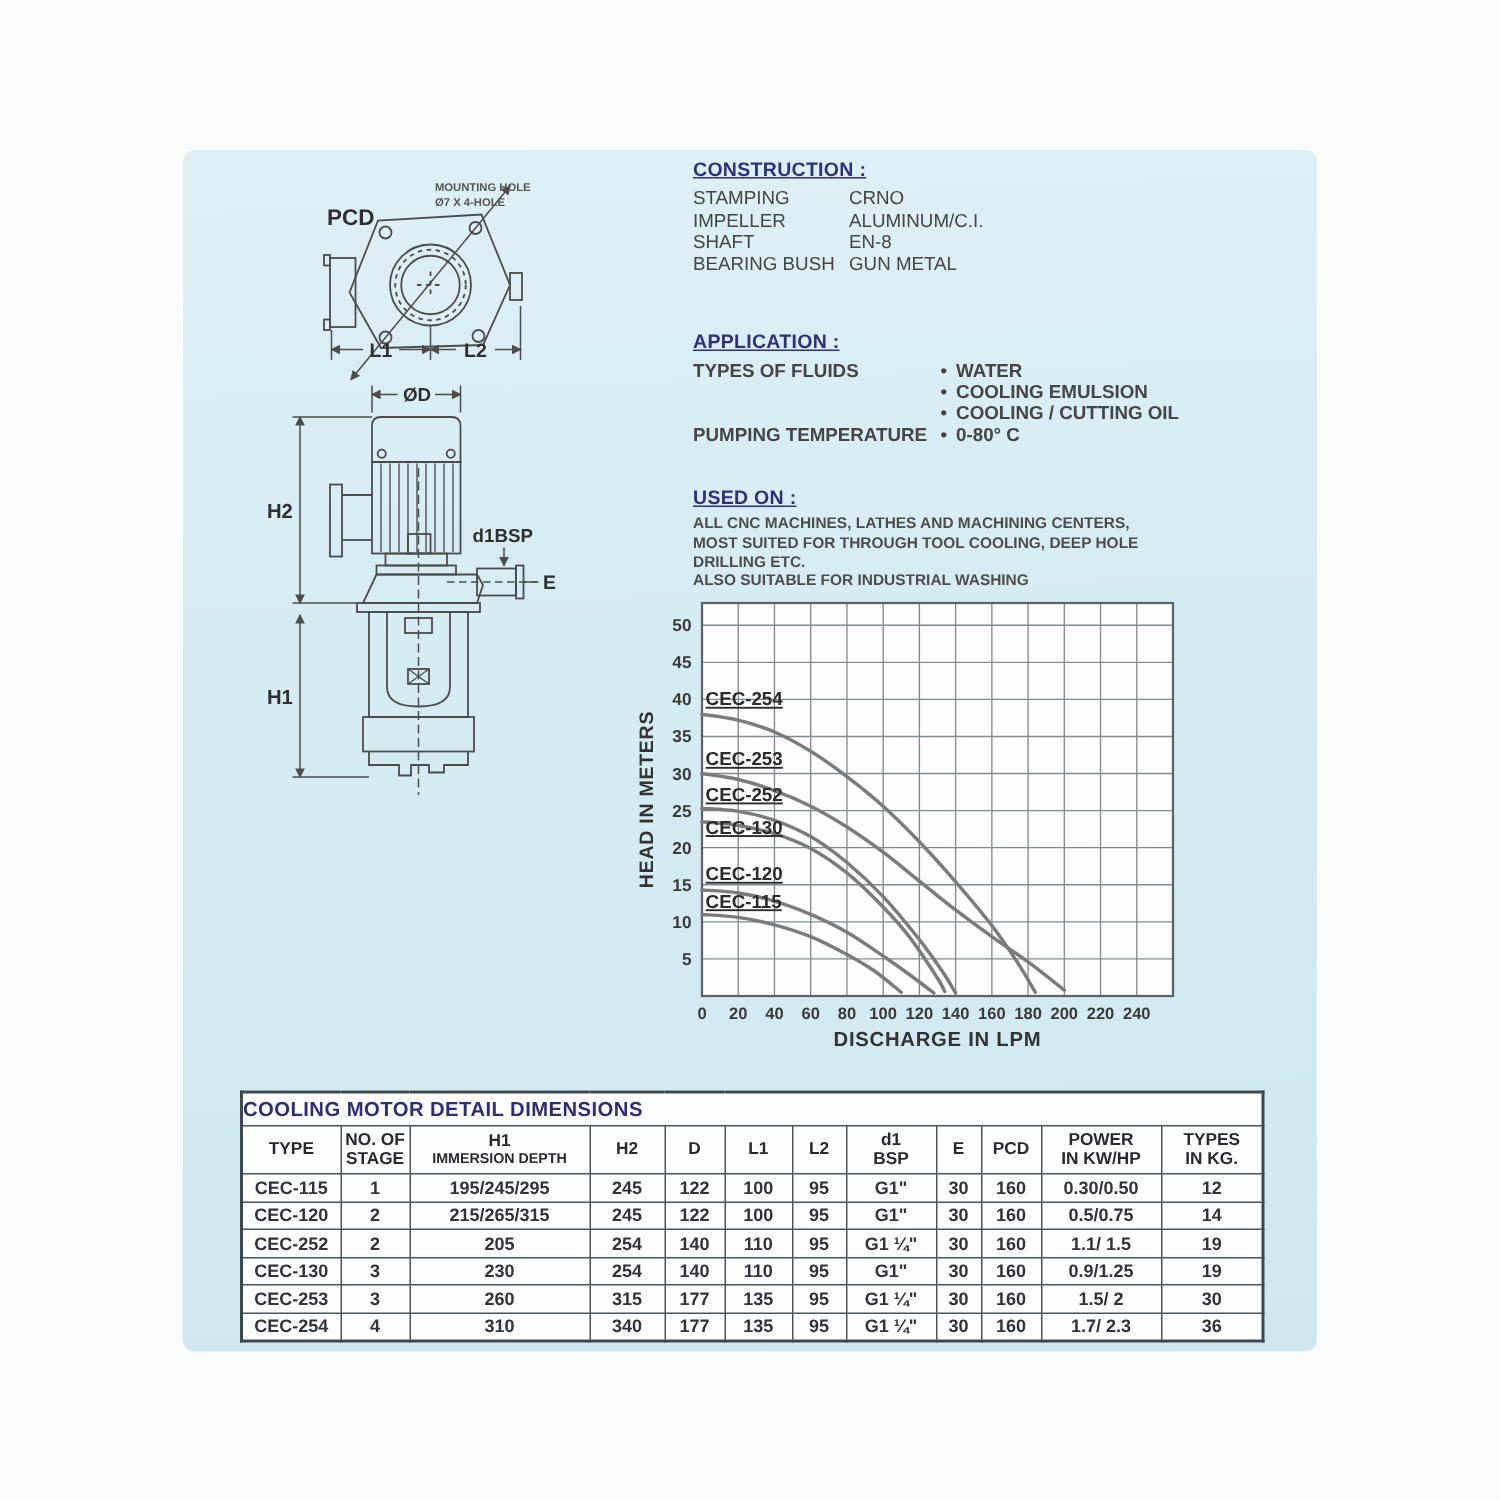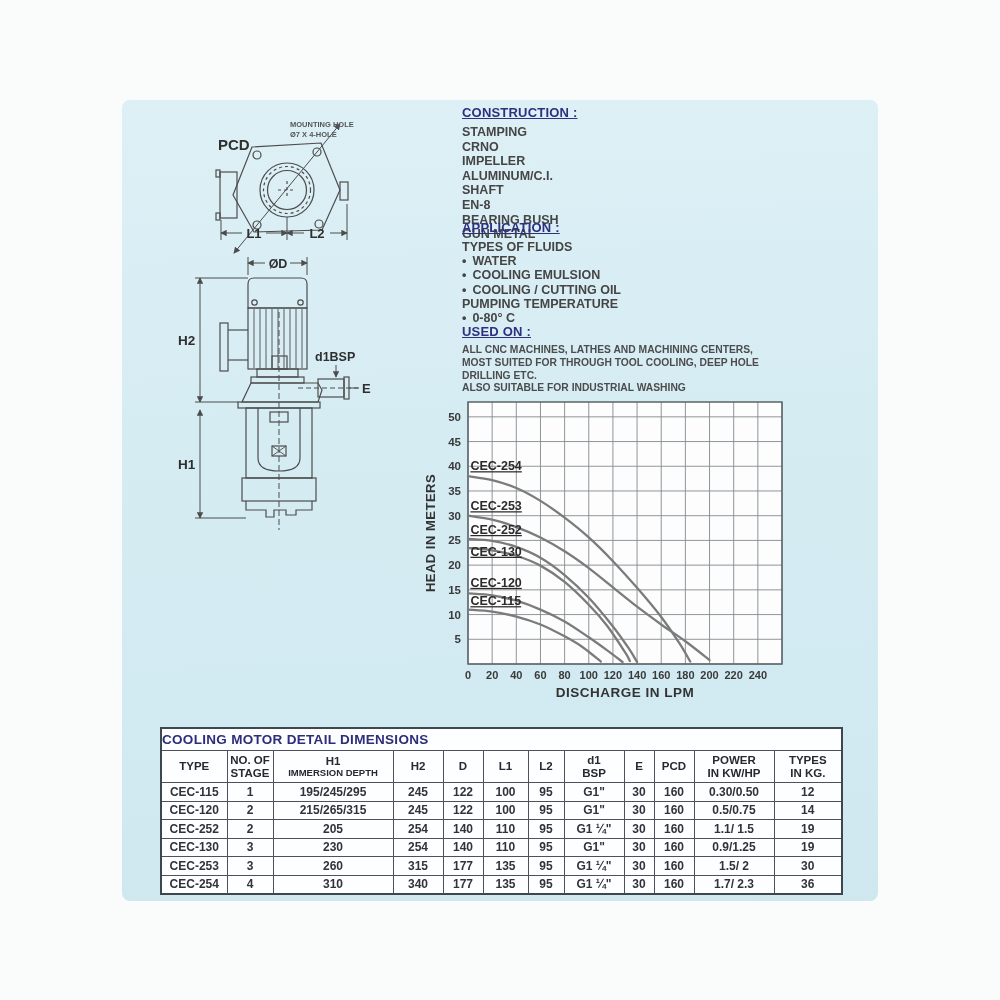--- a/index.html
+++ b/index.html
@@ -12,23 +12,23 @@
   .drawing{position:absolute;}
   .topview{left:68px;top:12px;}
   .sideview{left:48px;top:150px;}
 
   .section{position:absolute;width:345px;}
   .construction{left:340px;top:5px;}
   .application{left:340px;top:120px;}
   .usedon{left:340px;top:224px;}
   .heading{font-size:13px;font-weight:bold;color:#2f2f80;text-decoration:underline;
            letter-spacing:.2px;margin-bottom:5px;}
-  .spec-row{display:flex;font-size:12.5px;font-weight:bold;color:#454545;line-height:14.6px;flex-direction:column;}
+  .spec-row{display:flex;font-size:12.5px;font-weight:normal;color:#454545;line-height:14.6px;}
   .spec-label{width:104px;flex:none;}
-  .app-row{display:flex;font-size:12.5px;font-weight:bold;color:#454545;line-height:14.2px;flex-direction:column;}
+  .app-row{display:flex;font-size:12.5px;font-weight:bold;color:#454545;line-height:14.2px;}
   .app-label{width:165px;flex:none;}
   .bullet::before{content:"•";margin-right:6px;}
   .usedon-line{font-size:10.3px;font-weight:bold;color:#4c4c4c;line-height:12.8px;}
 
   .chart{position:absolute;left:300px;top:292px;}
 
   .dims{position:absolute;left:38px;top:627px;width:681px;border-collapse:collapse;
         table-layout:fixed;background:#fcfeff;border:2px solid #3e464e;}
   .dims td,.dims th{border:1px solid #4a525b;padding:0;margin:0;}
   .t-title{color:#2d2d7c;font-weight:bold;font-size:13.5px;text-align:left;height:21px;

